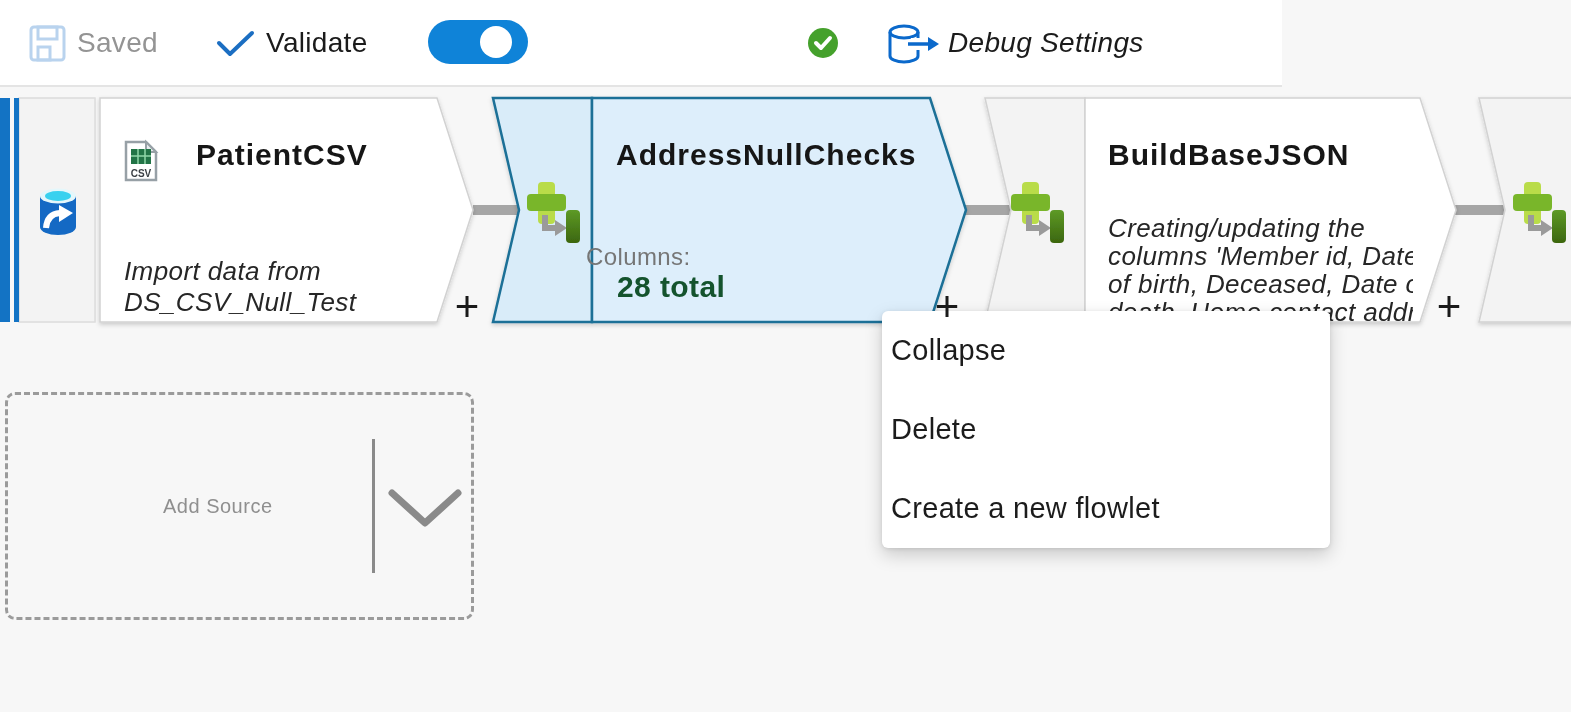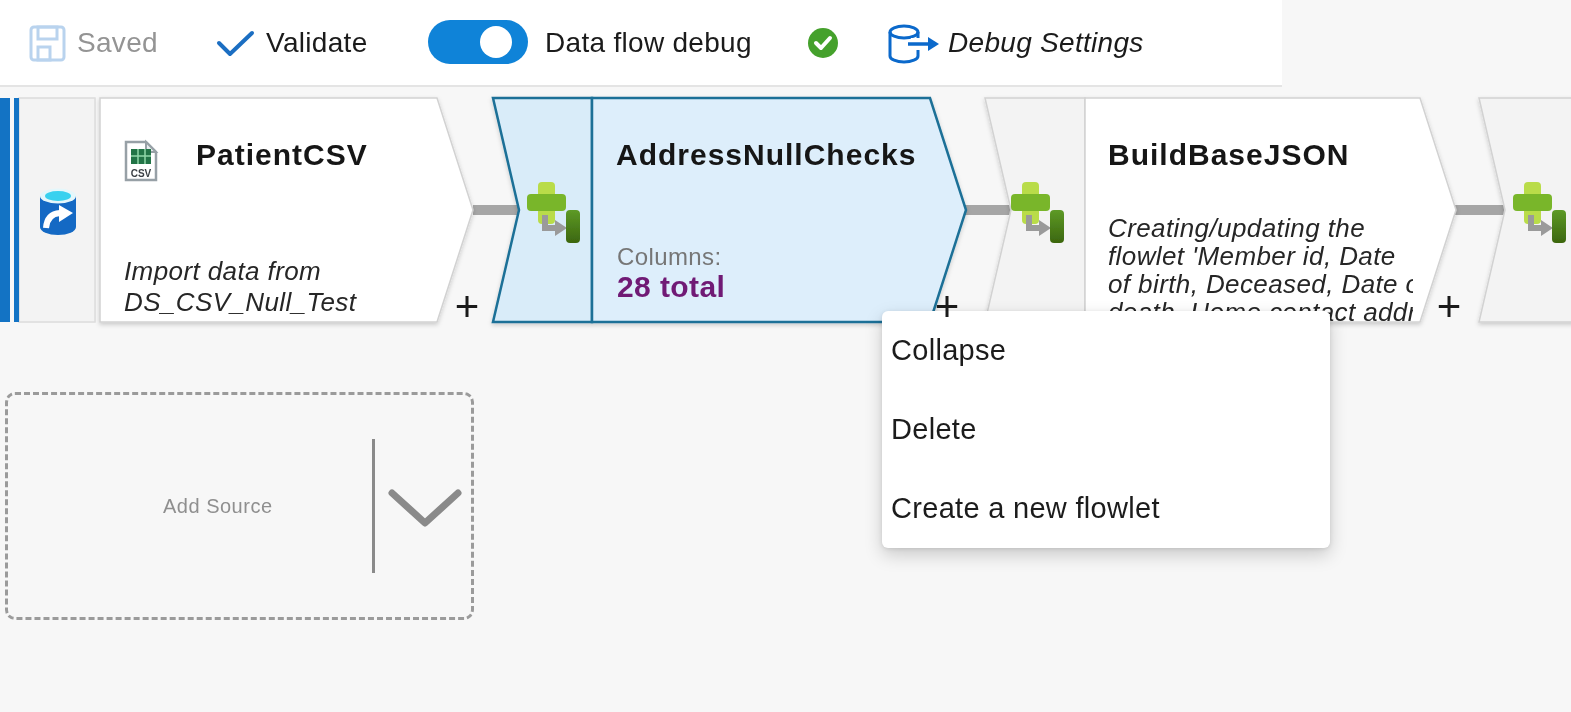--- a/index.html
+++ b/index.html
@@ -23,21 +23,21 @@
   .toggle .knob{
     position:absolute;top:6px;left:52px;width:32px;height:32px;border-radius:50%;background:#ffffff;
   }
   
   .canvas{position:absolute;top:86px;left:0;width:1326px;height:626px;background:#f7f7f7;}
   .graph-svg{position:absolute;top:0;left:0;z-index:1;}
   .overlay{position:absolute;z-index:5;}
   .node-title{font-size:30px;font-weight:bold;color:#161616;letter-spacing:1px;white-space:nowrap;}
   .node-desc{font-size:26px;color:#262626;line-height:31px;letter-spacing:.4px;white-space:nowrap;font-style:italic;}
   .cols-label{font-size:24px;color:#767676;letter-spacing:.4px;}
-  .cols-value{font-size:30px;font-weight:bold;color:#701a75;letter-spacing:.4px;}
+  .cols-value{font-size:30px;font-weight:bold;color:#14532d;letter-spacing:.4px;}
   .plus{
     position:absolute;z-index:60;width:40px;height:44px;text-align:center;
     font-size:42px;font-weight:300;color:#1a1a1a;line-height:44px;cursor:pointer;
   }
   
   .add-source{
     position:absolute;left:5px;top:306px;width:463px;height:222px;
     border:3px dashed #9b9b9b;border-radius:10px;z-index:2;cursor:pointer;
   }
   .add-source .label{
@@ -72,21 +72,20 @@
   <span class="tb-item tb-label muted" style="left:77px;">Saved</span>
 
   <svg class="tb-item" style="left:216px;top:30px;transform:none;" width="40" height="28" viewBox="0 0 40 28">
     <path d="M3 13 L14 24 L36 3" fill="none" stroke="#1b6ec2" stroke-width="4" stroke-linecap="round" stroke-linejoin="round"></path>
   </svg>
   <span class="tb-item tb-label" style="left:266px;">Validate</span>
 
   <div class="toggle">
     <div class="knob"></div>
   </div>
-  <span class="tb-item tb-label" style="left:545px;">Data flow debug</span>
 
   <svg class="tb-item" style="left:807px;top:27px;transform:none;" width="32" height="32" viewBox="0 0 32 32">
     <circle cx="16" cy="16" r="15" fill="#45a12c"></circle>
     <path d="M9 16 L14 21 L23 11" fill="none" stroke="#ffffff" stroke-width="4" stroke-linecap="round" stroke-linejoin="round"></path>
   </svg>
 
   <svg class="tb-item" style="left:881px;top:24px;transform:none;" width="62" height="42" viewBox="0 0 62 42">
     <ellipse cx="23" cy="8" rx="14" ry="6" fill="none" stroke="#0b69cb" stroke-width="3"></ellipse>
     <path d="M9 8 V32 A14 6 0 0 0 37 32 V8" fill="none" stroke="#0b69cb" stroke-width="3"></path>
     <rect x="30" y="14" width="12" height="12" fill="#ffffff"></rect>
@@ -168,27 +167,27 @@
     </g>
   </svg>
 
   <div class="overlay node-title" style="left:168px;top:52px;margin-left:28px;">PatientCSV</div>
   <div class="overlay node-desc" style="left:124px;top:170px;">
     <div>Import data from</div>
     <div>DS_CSV_Null_Test</div>
   </div>
 
   <div class="overlay node-title" style="left:616px;top:52px;">AddressNullChecks</div>
-  <div class="overlay cols-label" style="left:617px;top:157px;text-align:center;">Columns:</div>
+  <div class="overlay cols-label" style="left:586px;top:157px;text-align:center;">Columns:</div>
   <div class="overlay cols-value" style="left:617px;top:184px;">28 total</div>
 
   <div class="overlay node-title" style="left:1108px;top:52px;">BuildBaseJSON</div>
   <div class="overlay node-desc" style="left:1108px;top:128px;line-height:28px;width:305px;height:108px;overflow:hidden;">
     <div>Creating/updating the</div>
-    <div>flowlet 'Member id, Date</div>
+    <div>columns 'Member id, Date</div>
     <div>of birth, Deceased, Date of</div>
     <div>death, Home contact address,</div>
   </div>
 
   <div class="plus" style="left:447px;top:199px;">+</div>
   <div class="plus" style="left:927px;top:199px;">+</div>
   <div class="plus" style="left:1429px;top:199px;">+</div>
 
   <div class="add-source">
     <span class="label">Add Source</span>

